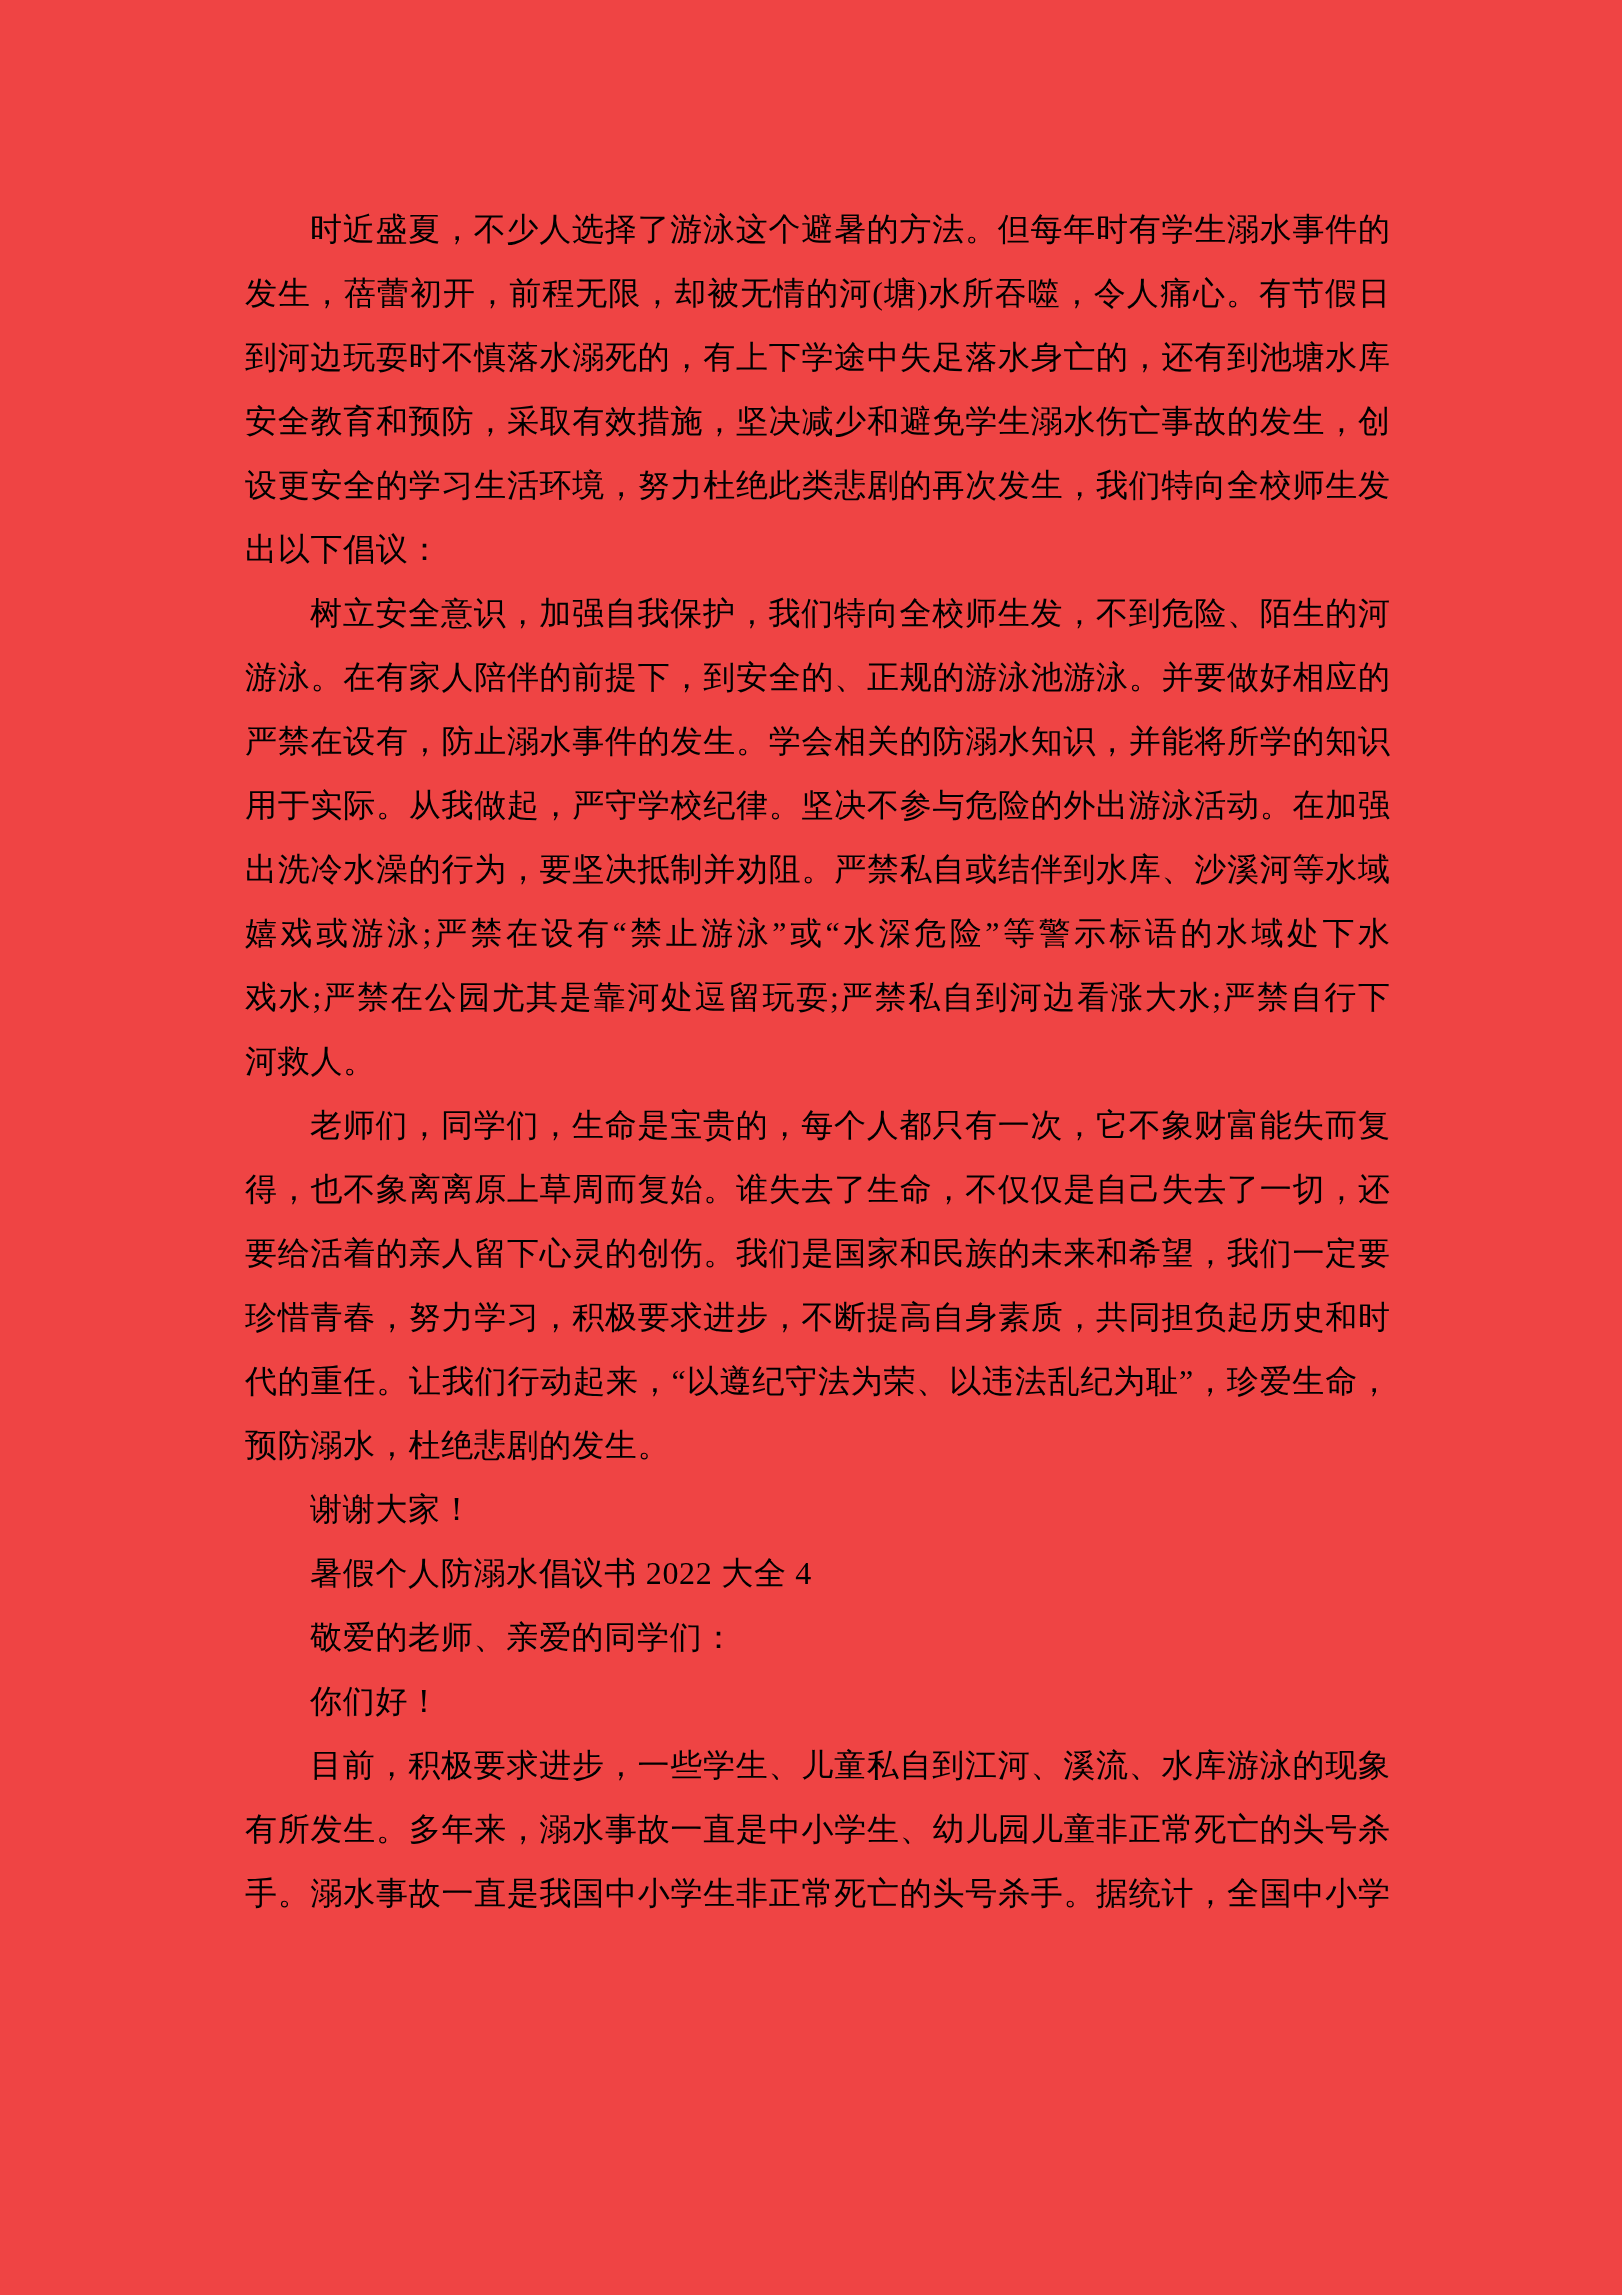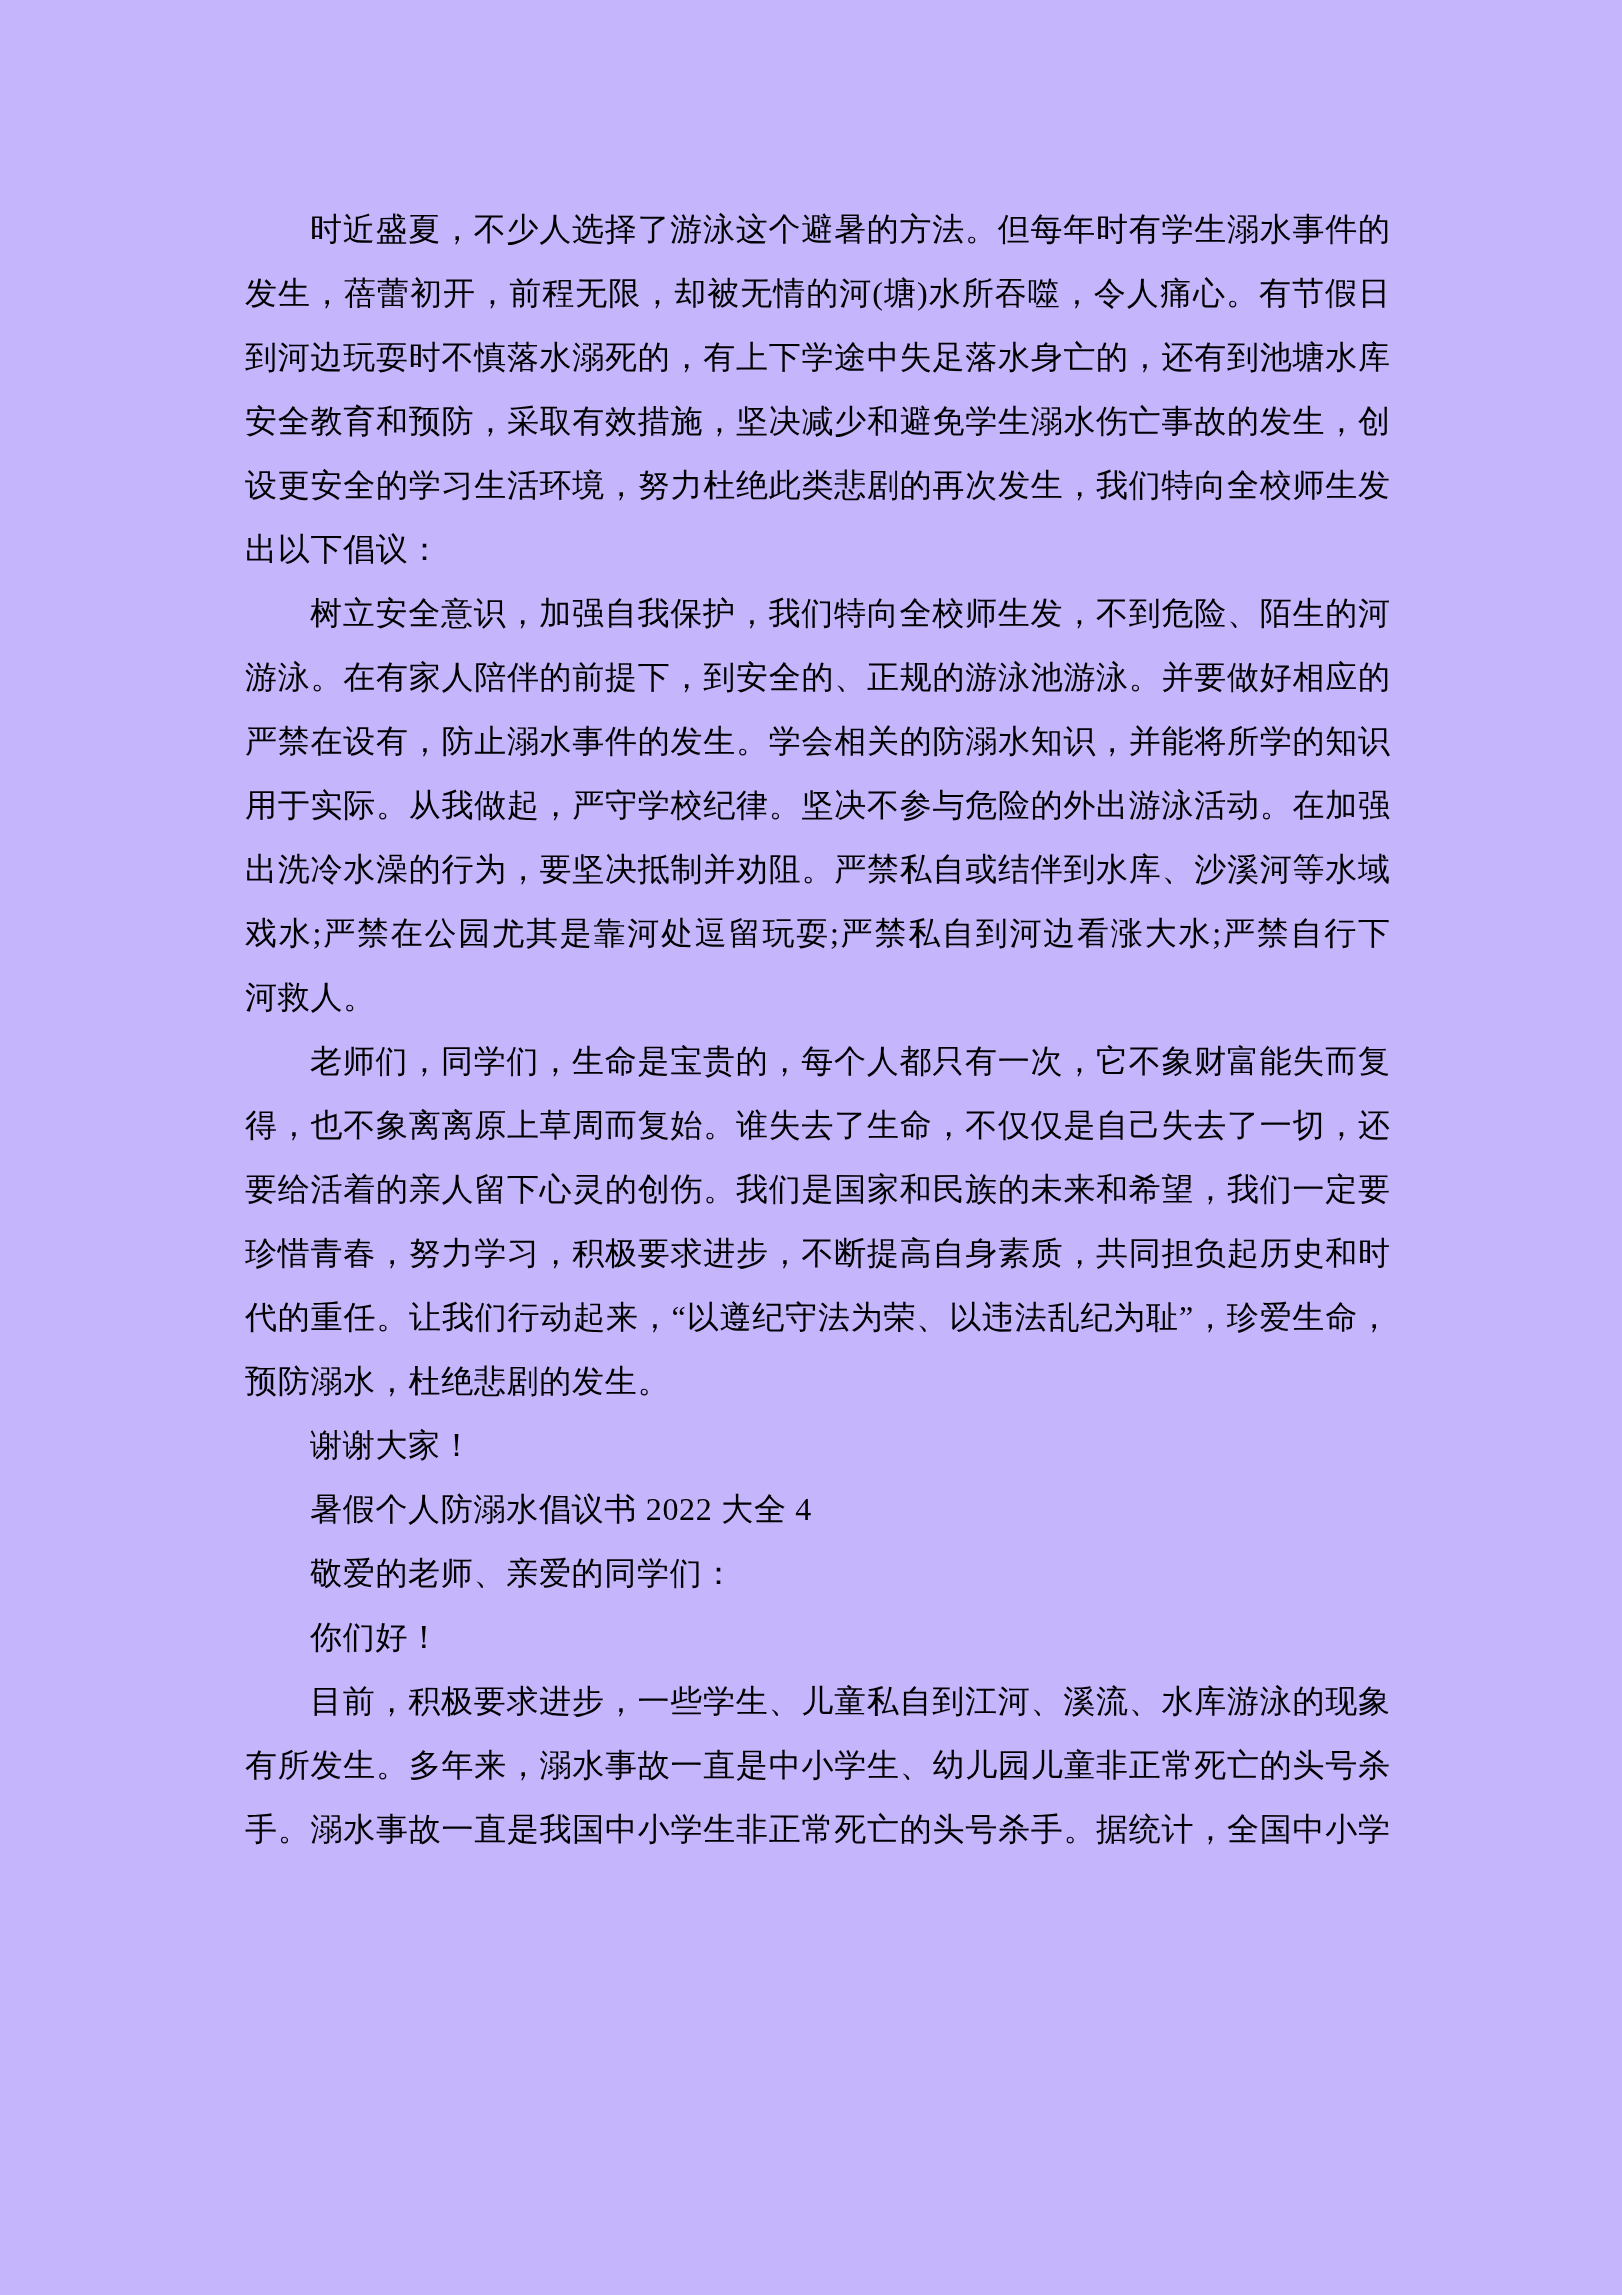--- a/index.html
+++ b/index.html
@@ -37,33 +37,34 @@
     text-align-last: justify;
     letter-spacing: 0;
   }
   .line.indent {
     text-indent: 65px;
   }
 </style>
 </head>
 <body>
 
-<div class="page" style="background: #c4b5fd;">
+<div class="page" style="background: #ef4444;">
   <div class="textblock" style="color: rgb(0, 0, 0);">
       <div class="line indent fill">时近盛夏，不少人选择了游泳这个避暑的方法。但每年时有学生溺水事件的</div>
       <div class="line fill">发生，蓓蕾初开，前程无限，却被无情的河(塘)水所吞噬，令人痛心。有节假日</div>
       <div class="line fill">到河边玩耍时不慎落水溺死的，有上下学途中失足落水身亡的，还有到池塘水库</div>
       <div class="line fill">安全教育和预防，采取有效措施，坚决减少和避免学生溺水伤亡事故的发生，创</div>
       <div class="line fill">设更安全的学习生活环境，努力杜绝此类悲剧的再次发生，我们特向全校师生发</div>
       <div class="line">出以下倡议：</div>
       <div class="line indent fill">树立安全意识，加强自我保护，我们特向全校师生发，不到危险、陌生的河域</div>
       <div class="line fill">游泳。在有家人陪伴的前提下，到安全的、正规的游泳池游泳。并要做好相应的</div>
       <div class="line fill">严禁在设有，防止溺水事件的发生。学会相关的防溺水知识，并能将所学的知识运</div>
       <div class="line fill">用于实际。从我做起，严守学校纪律。坚决不参与危险的外出游泳活动。在加强</div>
       <div class="line fill">出洗冷水澡的行为，要坚决抵制并劝阻。严禁私自或结伴到水库、沙溪河等水域</div>
+      <div class="line fill">嬉戏或游泳;严禁在设有“禁止游泳”或“水深危险”等警示标语的水域处下水</div>
       <div class="line fill">戏水;严禁在公园尤其是靠河处逗留玩耍;严禁私自到河边看涨大水;严禁自行下</div>
       <div class="line">河救人。</div>
       <div class="line indent fill">老师们，同学们，生命是宝贵的，每个人都只有一次，它不象财富能失而复</div>
       <div class="line fill">得，也不象离离原上草周而复始。谁失去了生命，不仅仅是自己失去了一切，还</div>
       <div class="line fill">要给活着的亲人留下心灵的创伤。我们是国家和民族的未来和希望，我们一定要</div>
       <div class="line fill">珍惜青春，努力学习，积极要求进步，不断提高自身素质，共同担负起历史和时</div>
       <div class="line fill">代的重任。让我们行动起来，“以遵纪守法为荣、以违法乱纪为耻”，珍爱生命，</div>
       <div class="line">预防溺水，杜绝悲剧的发生。</div>
       <div class="line indent">谢谢大家！</div>
       <div class="line indent">暑假个人防溺水倡议书 2022 大全 4</div>

